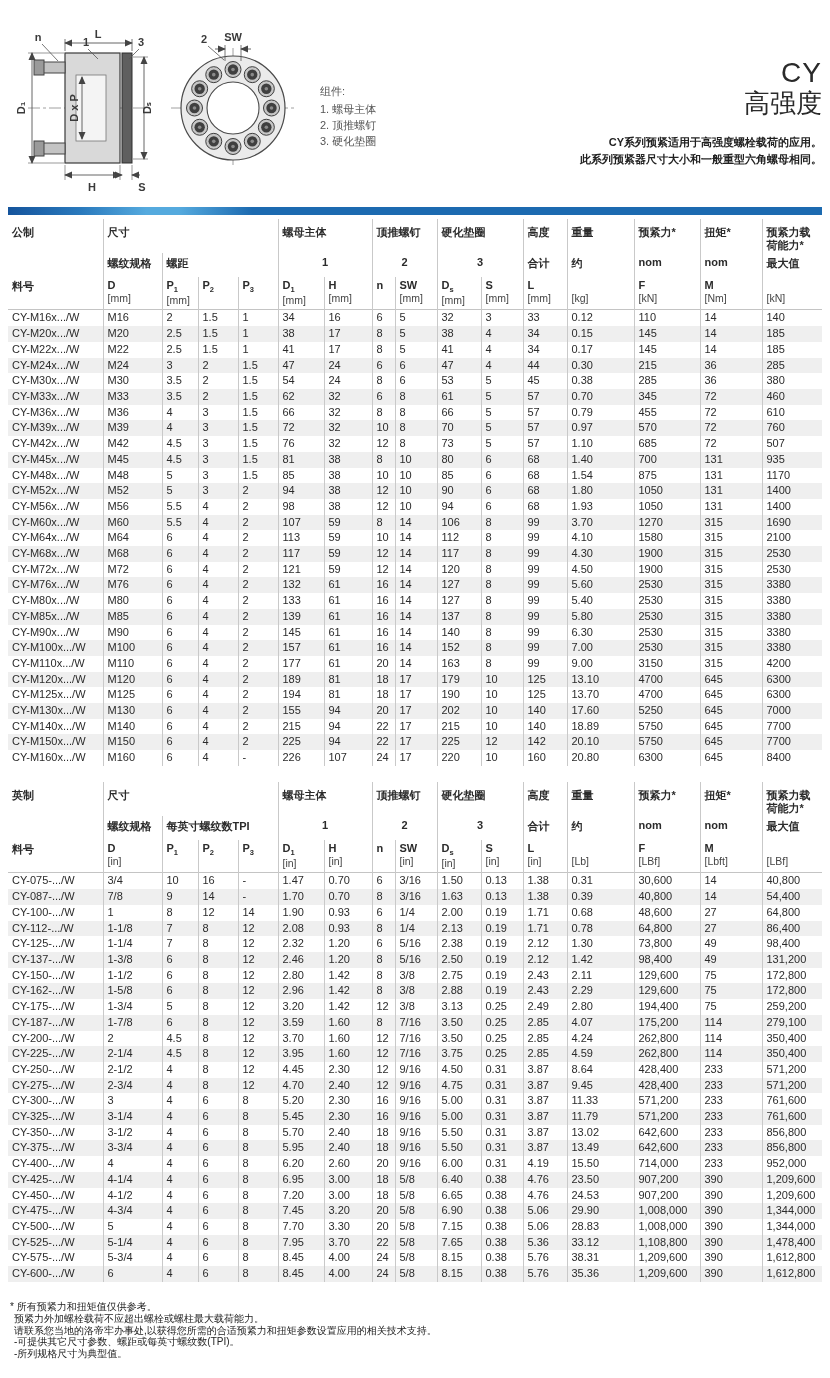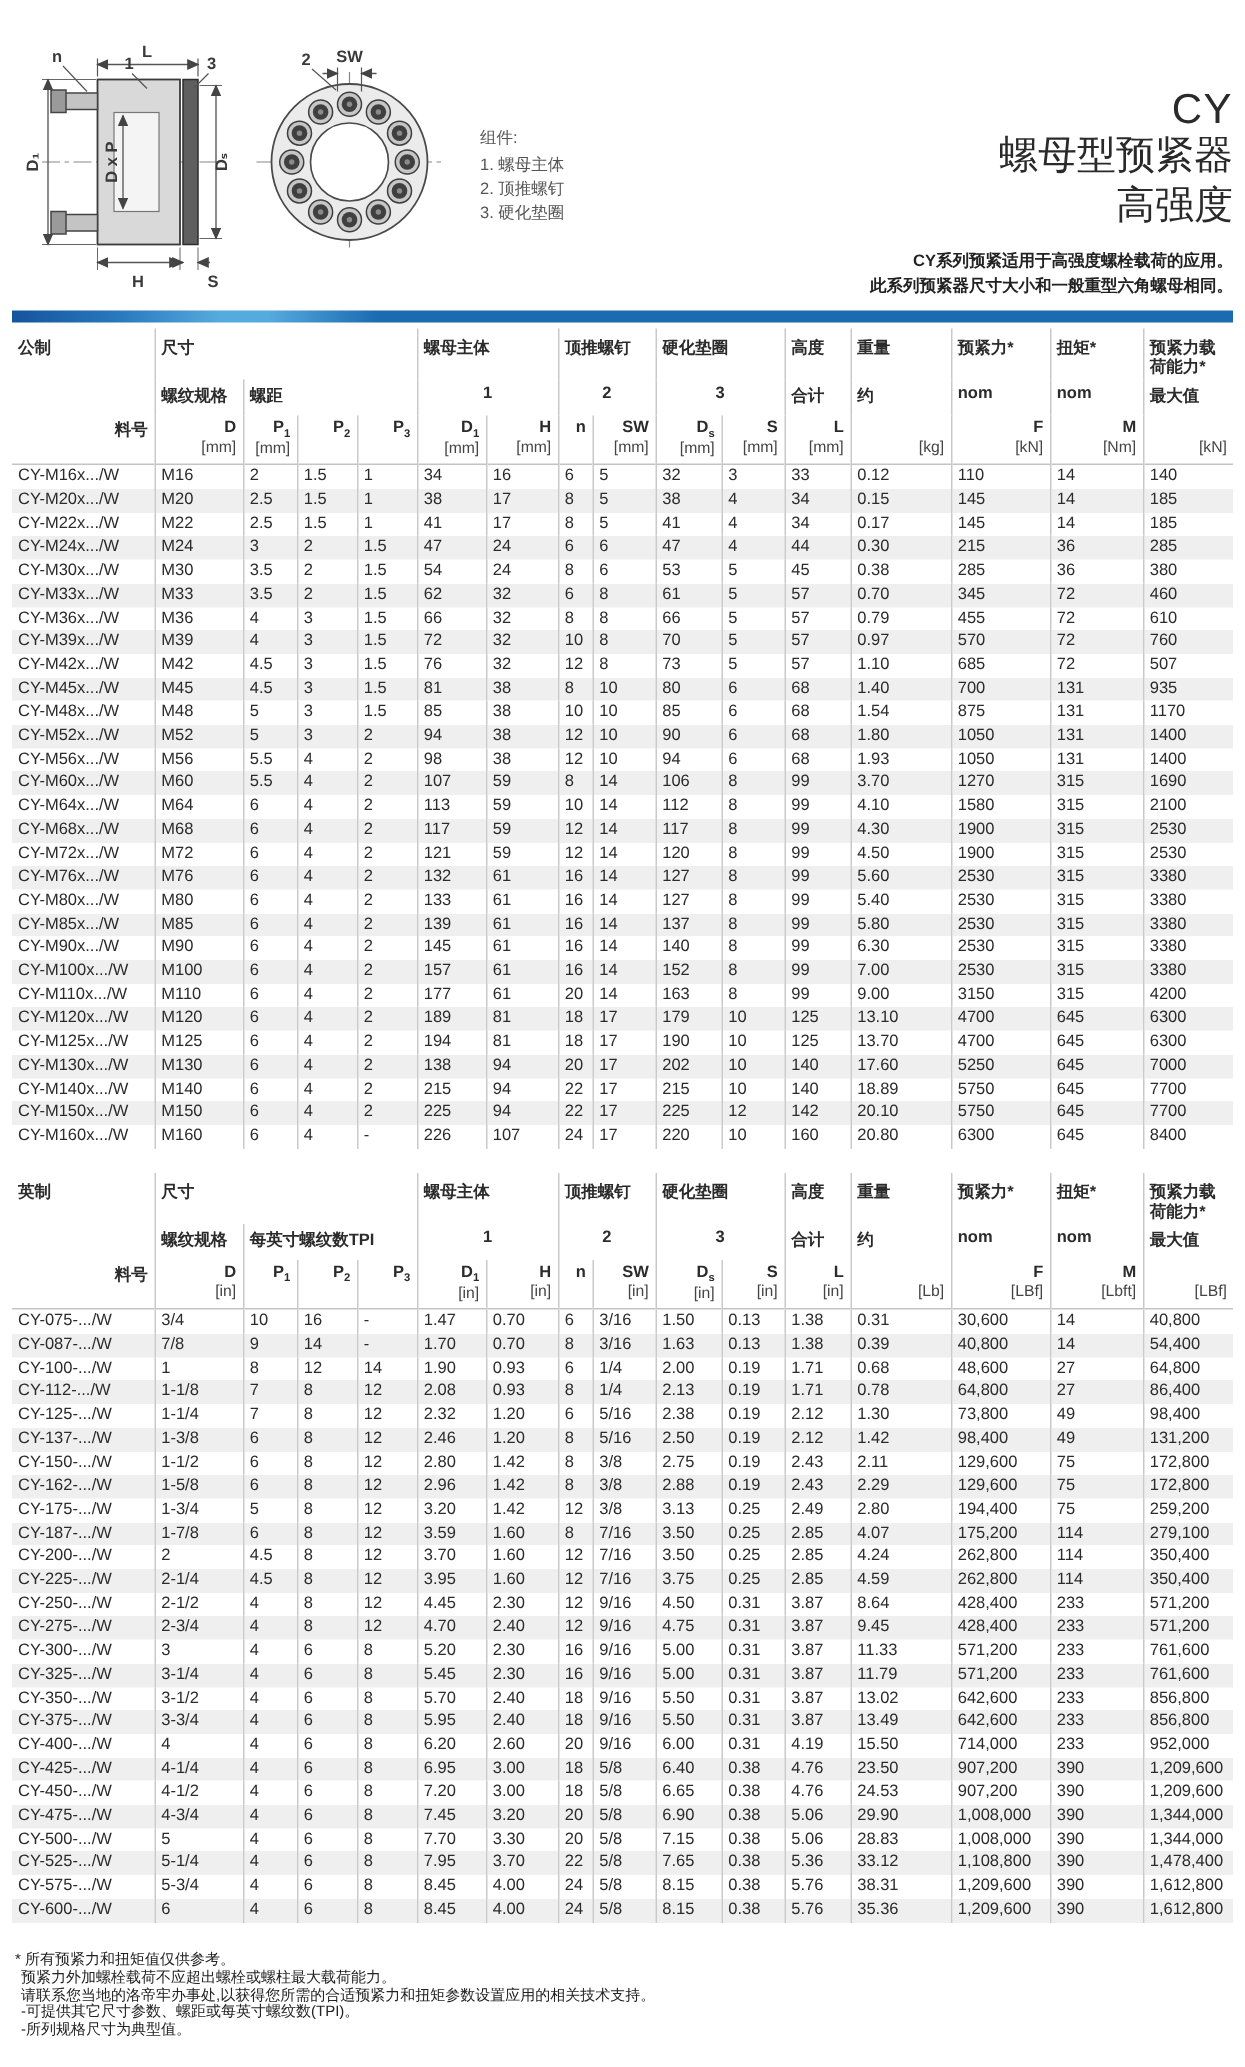--- a/index.html
+++ b/index.html
@@ -19,21 +19,21 @@
     background:linear-gradient(to right,#15549c 0%,#2a7abd 9%,#55aade 17%,#55aade 21%,#1c6ab0 30%,#1c6ab0 100%);}
   
   .spec{border-collapse:collapse;table-layout:fixed;width:814px;font-size:11px;color:#2b2b2b;}
   .spec th,.spec td{border-left:1px solid #c9c9c9;text-align:left;vertical-align:top;
                     overflow:hidden;white-space:nowrap;}
   .spec tr > *:first-child{border-left:none;}
   .spec thead{border-bottom:1px solid #c4c4c4;}
   .spec .gr1 th{font-weight:bold;padding:7px 4px 2px 4px;height:23px;white-space:normal;line-height:1.15;}
   .spec .gr2 th{font-weight:bold;padding:3px 4px;height:18px;}
   .spec .gr2 th.c{text-align:center;}
-  .spec .sym-row th{font-weight:bold;padding:2px 4px 3px 4px;height:26px;text-align:right;}
+  .spec .sym-row th{font-weight:bold;padding:2px 4px 3px 4px;height:26px;}
   .spec .sym{display:block;min-height:13px;}
   .spec .sym sub{font-size:7.5px;}
   .spec .unit{display:block;font-weight:normal;color:#444;font-size:10.5px;}
   .spec tbody td{padding:0 4px;height:15.7px;line-height:15.7px;}
   .spec tbody tr:nth-child(even){background:#efefef;}
   .metric-wrap{position:absolute;left:8px;top:219px;}
   .imperial-wrap{position:absolute;left:8px;top:782px;}
   
   .notes{position:absolute;left:10px;top:1301px;font-size:10px;color:#222;line-height:11.8px;}
   .notes .indent{padding-left:4px;}
@@ -166,21 +166,20 @@
     <g>
       <text class="legend-text" x="312" y="80">组件:</text>
       <text class="legend-text" x="312" y="98">1. 螺母主体</text>
       <text class="legend-text" x="312" y="114">2. 顶推螺钉</text>
       <text class="legend-text" x="312" y="130">3. 硬化垫圈</text>
     </g>
   </svg>
 
   <div class="title-block">
     <div class="title-main">CY</div>
-    <div class="title-sub">螺母型预紧器</div>
     <div class="title-sub">高强度</div>
     <div class="title-desc">
       <div>CY系列预紧适用于高强度螺栓载荷的应用。</div>
       <div>此系列预紧器尺寸大小和一般重型六角螺母相同。</div>
     </div>
   </div>
 
   <div class="accent-bar"></div>
 
   <div class="metric-wrap">
@@ -746,21 +745,21 @@
             <td>4700</td>
             <td>645</td>
             <td>6300</td>
           </tr>
           <tr>
             <td>CY-M130x.../W</td>
             <td>M130</td>
             <td>6</td>
             <td>4</td>
             <td>2</td>
-            <td>138</td>
+            <td>155</td>
             <td>94</td>
             <td>20</td>
             <td>17</td>
             <td>202</td>
             <td>10</td>
             <td>140</td>
             <td>17.60</td>
             <td>5250</td>
             <td>645</td>
             <td>7000</td>

